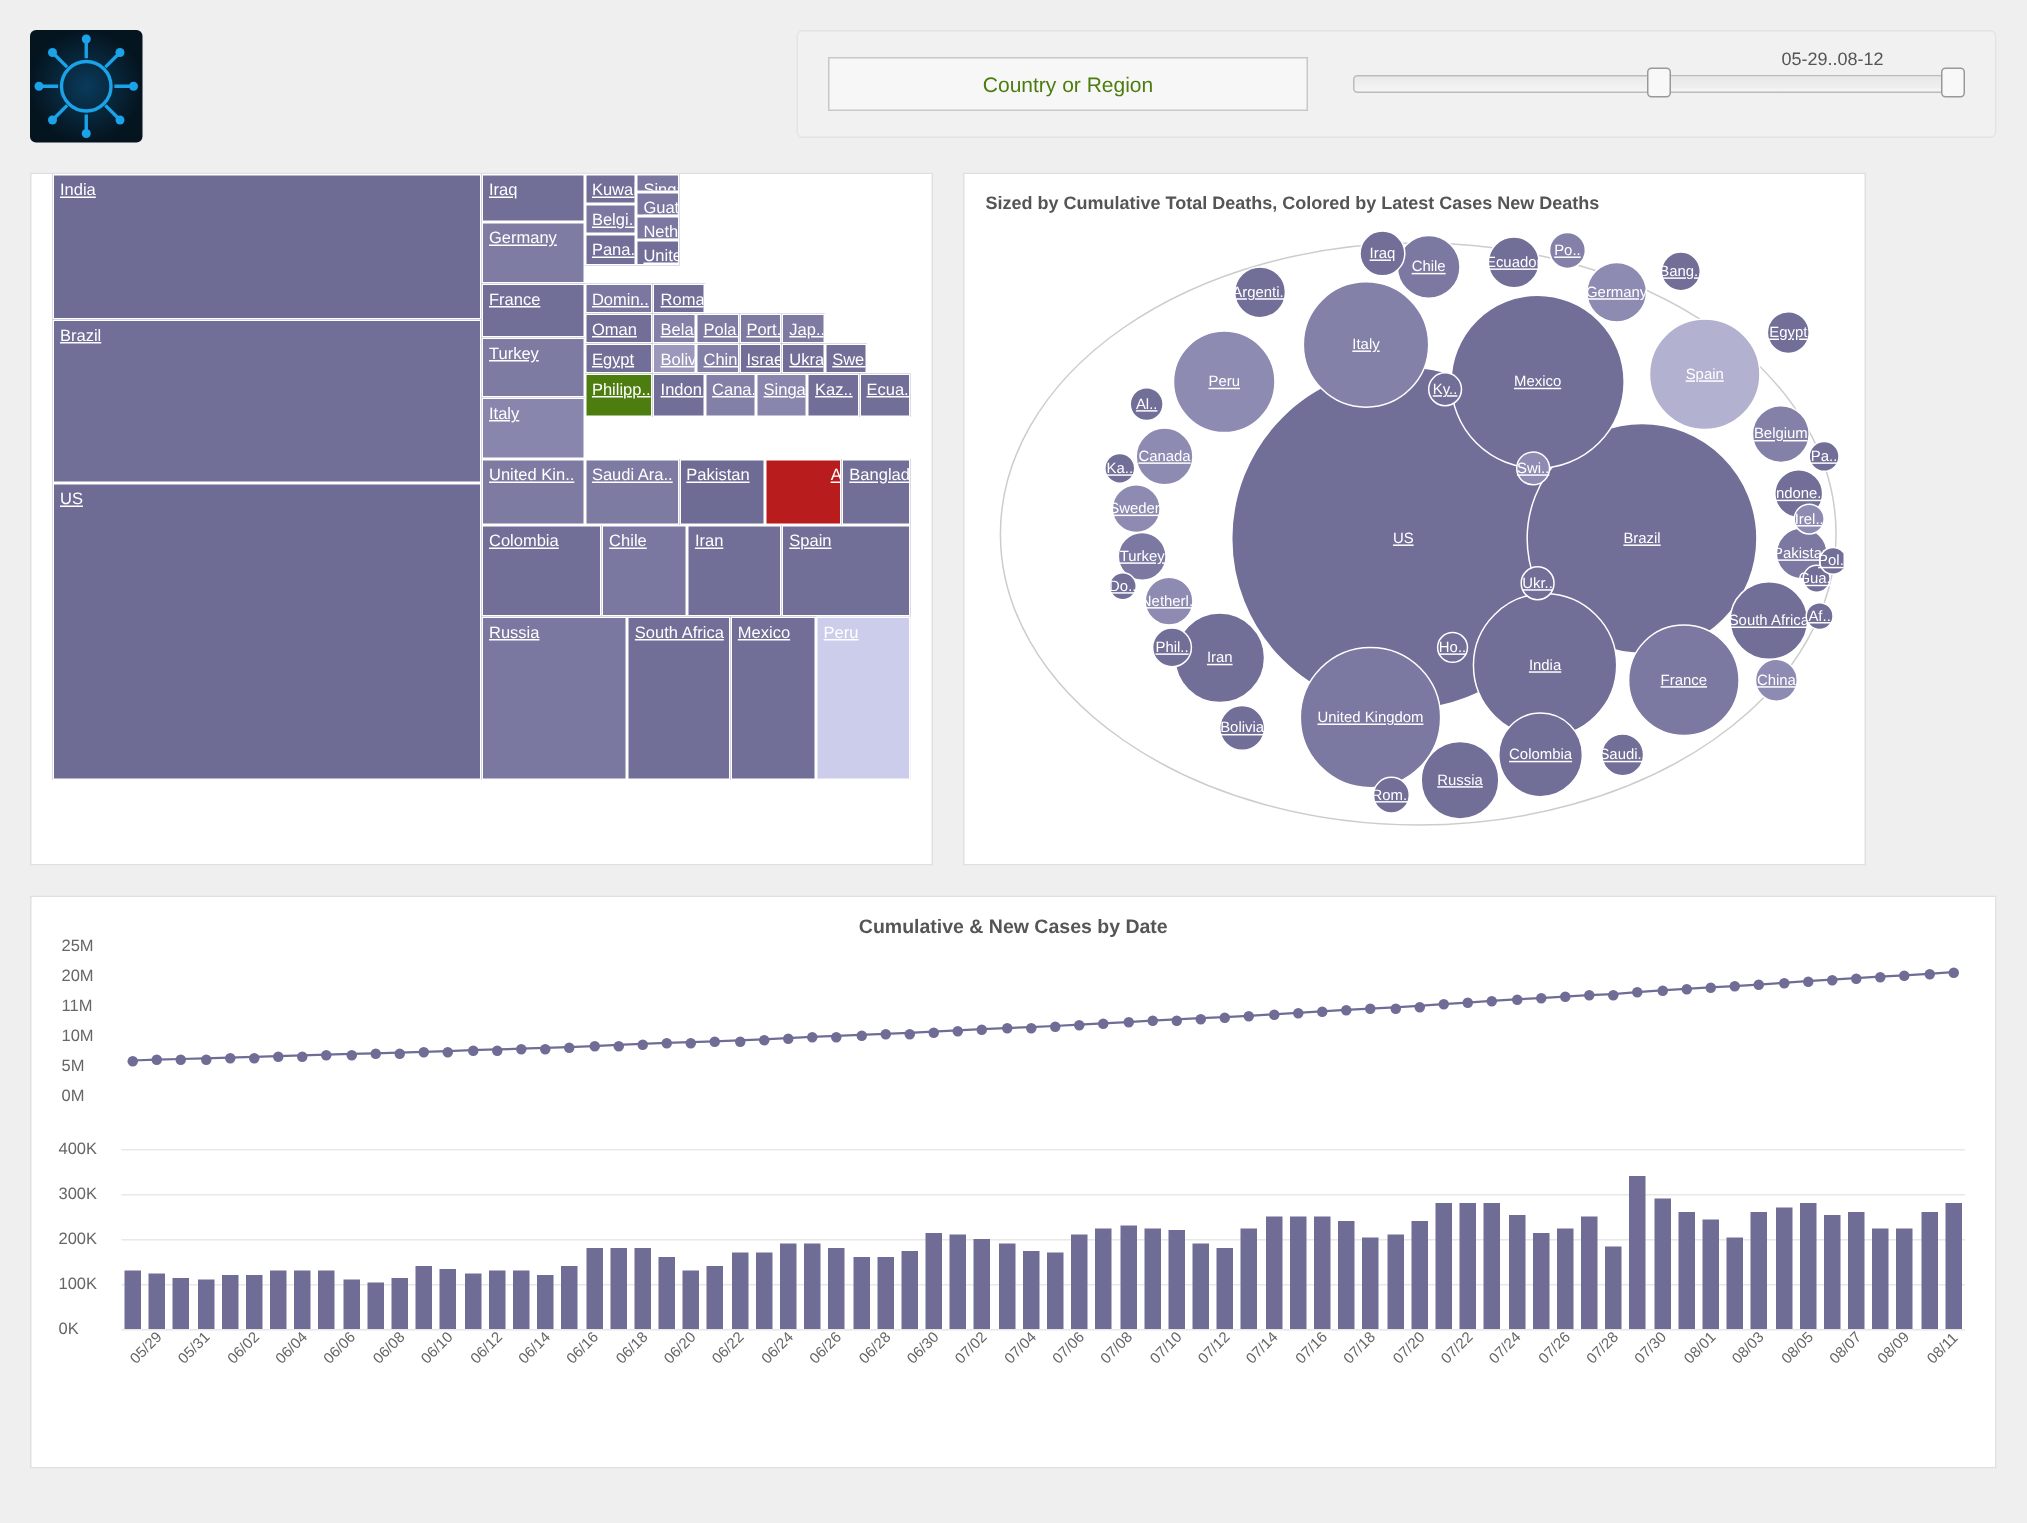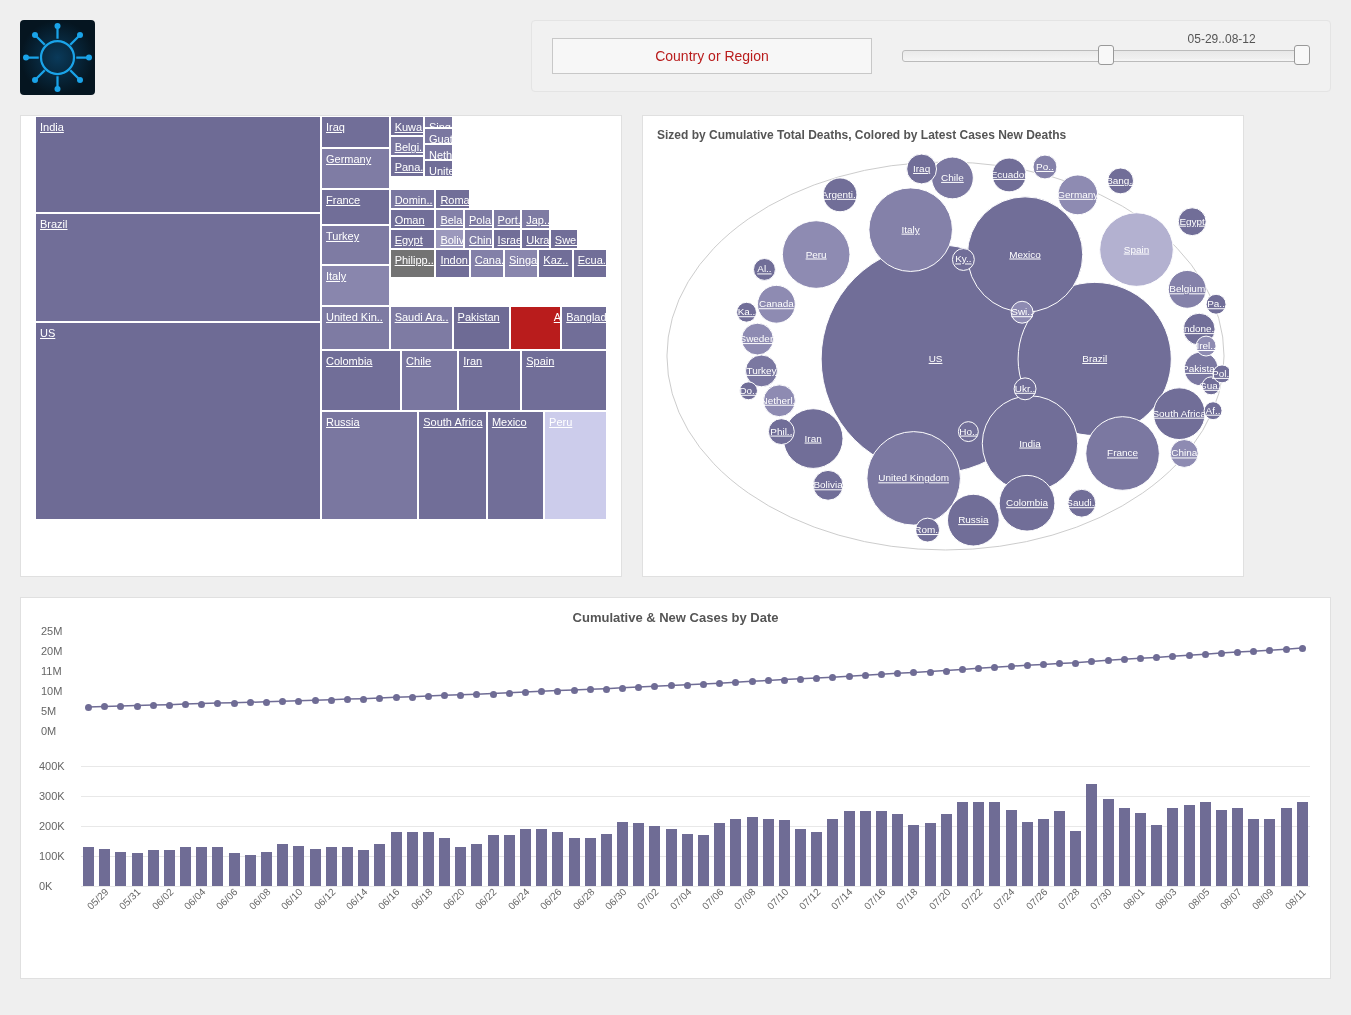--- a/index.html
+++ b/index.html
@@ -4,21 +4,21 @@
 <style>
   html,body{margin:0;padding:0;background:#efefef;font-family:Arial,Helvetica,sans-serif;color:#444;font-size:13px}
   body{width:1351px;height:1015px;overflow:hidden}
   .header{display:flex;align-items:flex-start;padding:20px 20px 10px 20px}
   .logo{width:75px;height:75px;background:radial-gradient(circle at 50% 50%,#0a3a5a 0%,#051520 70%);border-radius:4px;position:relative;overflow:hidden}
   .logo svg{width:100%;height:100%}
   .titles{padding:10px 0 0 18px}
   .titles h1{margin:0;font-size:18px;font-weight:bold;color:#555}
   .titles h2{margin:14px 0 0 0;font-size:14px;font-weight:bold;color:#666}
   .filterbar{margin-left:auto;background:#f1f1f1;border:1px solid #e4e4e4;border-radius:4px;width:800px;height:72px;display:flex;align-items:center;padding:0 20px;box-sizing:border-box}
-  .country-btn{width:320px;height:36px;border:1px solid #c8c8c8;background:#f7f7f7;font-size:14px;color:#b91c1c;cursor:pointer}
+  .country-btn{width:320px;height:36px;border:1px solid #c8c8c8;background:#f7f7f7;font-size:14px;color:#4d7c0f;cursor:pointer}
   .slider-wrap{flex:1;margin-left:30px;position:relative}
   .slider-track{height:10px;border:1px solid #bbb;border-radius:3px;background:linear-gradient(#eaeaea,#f5f5f5)}
   .slider-fill{position:absolute;top:1px;left:48%;right:2%;height:8px;background:linear-gradient(#e8e8e8,#f0f0f0);border-radius:2px}
   .slider-handle{position:absolute;width:14px;height:18px;background:#f8f8f8;border:1px solid #999;border-radius:3px;top:-5px}
   .slider-labels{display:flex;justify-content:space-between;font-size:12px;color:#666;margin-top:4px}
   .slider-top-label{position:absolute;top:-18px;left:70%;font-size:12px;color:#555}
   .row{display:flex;gap:20px;padding:10px 20px}
   .card{background:#fff;border:1px solid #e0e0e0}
   .card-title{font-size:12px;font-weight:bold;color:#555;padding:12px 14px}
   .treemap-card{width:600px;height:460px}
@@ -91,21 +91,21 @@
         <div class="tm" style="left: 50%; top: 37%; width: 12%; height: 10%; background: rgb(137, 134, 173);">Italy</div>
         <div class="tm" style="left: 50%; top: 47%; width: 12%; height: 11%; background: rgb(126, 123, 163);">United Kin..</div>
         <div class="tm" style="left: 50%; top: 58%; width: 14%; height: 15%; background: rgb(113, 110, 152);">Colombia</div>
         <div class="tm" style="left: 50%; top: 73%; width: 17%; height: 27%; background: rgb(122, 119, 160);">Russia</div>
         <div class="tm" style="left: 62%; top: 0%; width: 6%; height: 5%; background: rgb(113, 110, 152);">Kuwait</div>
         <div class="tm" style="left: 62%; top: 5%; width: 6%; height: 5%; background: rgb(122, 119, 160);">Belgi..</div>
         <div class="tm" style="left: 62%; top: 10%; width: 6%; height: 5%; background: rgb(113, 110, 152);">Pana..</div>
         <div class="tm" style="left: 62%; top: 18%; width: 8%; height: 5%; background: rgb(122, 119, 160);">Domin..</div>
         <div class="tm" style="left: 62%; top: 23%; width: 8%; height: 5%; background: rgb(113, 110, 152);">Oman</div>
         <div class="tm" style="left: 62%; top: 28%; width: 8%; height: 5%; background: rgb(113, 110, 152);">Egypt</div>
-        <div class="tm" style="left: 62%; top: 33%; width: 8%; height: 7%; background: #737373;">Philipp..</div>
+        <div class="tm" style="left: 62%; top: 33%; width: 8%; height: 7%; background: #4d7c0f;">Philipp..</div>
         <div class="tm" style="left: 62%; top: 47%; width: 11%; height: 11%; background: rgb(126, 123, 163);">Saudi Ara..</div>
         <div class="tm" style="left: 64%; top: 58%; width: 10%; height: 15%; background: rgb(122, 119, 160);">Chile</div>
         <div class="tm" style="left: 67%; top: 73%; width: 12%; height: 27%; background: rgb(113, 110, 152);">South Africa</div>
         <div class="tm" style="left: 68%; top: 0%; width: 5%; height: 3%; background: rgb(122, 119, 160);">Singa..</div>
         <div class="tm" style="left: 68%; top: 3%; width: 5%; height: 4%; background: rgb(122, 119, 160);">Guate..</div>
         <div class="tm" style="left: 68%; top: 7%; width: 5%; height: 4%; background: rgb(122, 119, 160);">Neth..</div>
         <div class="tm" style="left: 68%; top: 11%; width: 5%; height: 4%; background: rgb(113, 110, 152);">Unite..</div>
         <div class="tm" style="left: 70%; top: 18%; width: 6%; height: 5%; background: rgb(113, 110, 152);">Roma..</div>
         <div class="tm" style="left: 70%; top: 23%; width: 5%; height: 5%; background: rgb(131, 128, 168);">Belar..</div>
         <div class="tm" style="left: 70%; top: 28%; width: 5%; height: 5%; background: rgb(155, 152, 188);">Bolivia</div>

